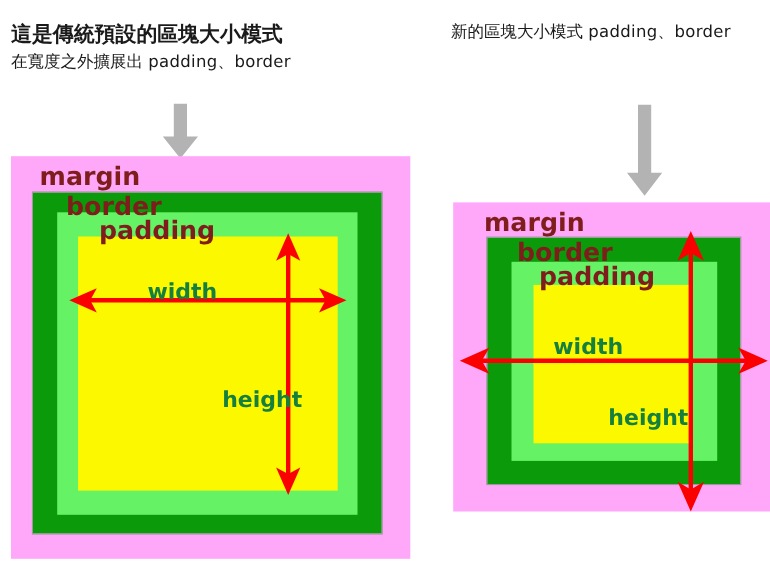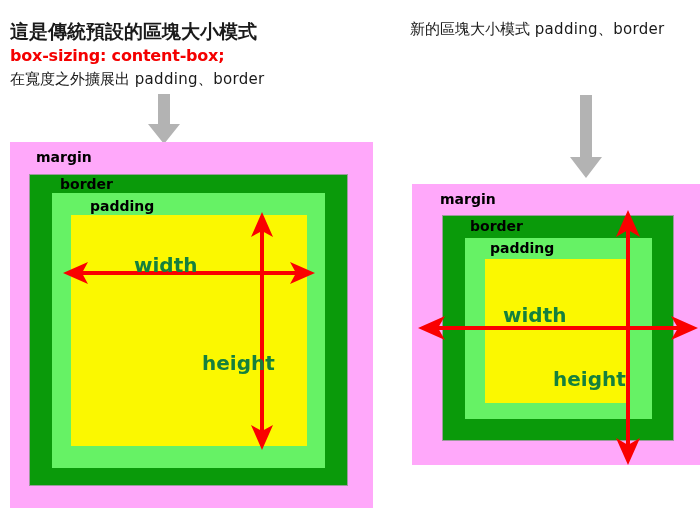--- a/index.html
+++ b/index.html
@@ -63,23 +63,23 @@
     box-sizing: border-box;
   }
   .content-box {
     position: absolute;
     background: #fbf800;
     box-sizing: border-box;
   }
 
   .box-label {
     position: absolute;
-    font-size: 14px;
+    font-size: 23px;
     font-weight: bold;
-    color: #000000;
+    color: #7f1d1d;
     white-space: nowrap;
     line-height: 1;
   }
   .dim-label {
     position: absolute;
     font-size: 20px;
     font-weight: bold;
     color: #15803d;
     white-space: nowrap;
     line-height: 1;
@@ -113,21 +113,20 @@
   #diagram-right .lbl-padding { left: 490px; top: 241px; }
   #diagram-right .lbl-width   { left: 503px; top: 305px; }
   #diagram-right .lbl-height  { left: 553px; top: 369px; }
   #diagram-right #arrows-right{ left: 0;     top: 0; }
 </style>
 </head>
 <body>
 
 <div class="caption" id="caption-left">
   <div class="line cap-normal">這是傳統預設的區塊大小模式</div>
-  <div class="line cap-code">box-sizing: content-box;</div>
   <div class="line cap-mixed"><span class="cjk">在寬度之外擴展出 </span><span class="lat">padding、border</span></div>
 </div>
 
 <div class="caption" id="caption-right">
   <div class="line cap-mixed"><span class="cjk">新的區塊大小模式 </span><span class="lat">padding、border</span></div>
 </div>
 
 <svg class="grey-arrow" style="left:146px; top:94px;" width="36" height="52" viewBox="0 0 36 52">
   <path d="M12,0 L24,0 L24,30 L34,30 L18,50 L2,30 L12,30 Z" fill="#b3b3b3"></path>
 </svg>

